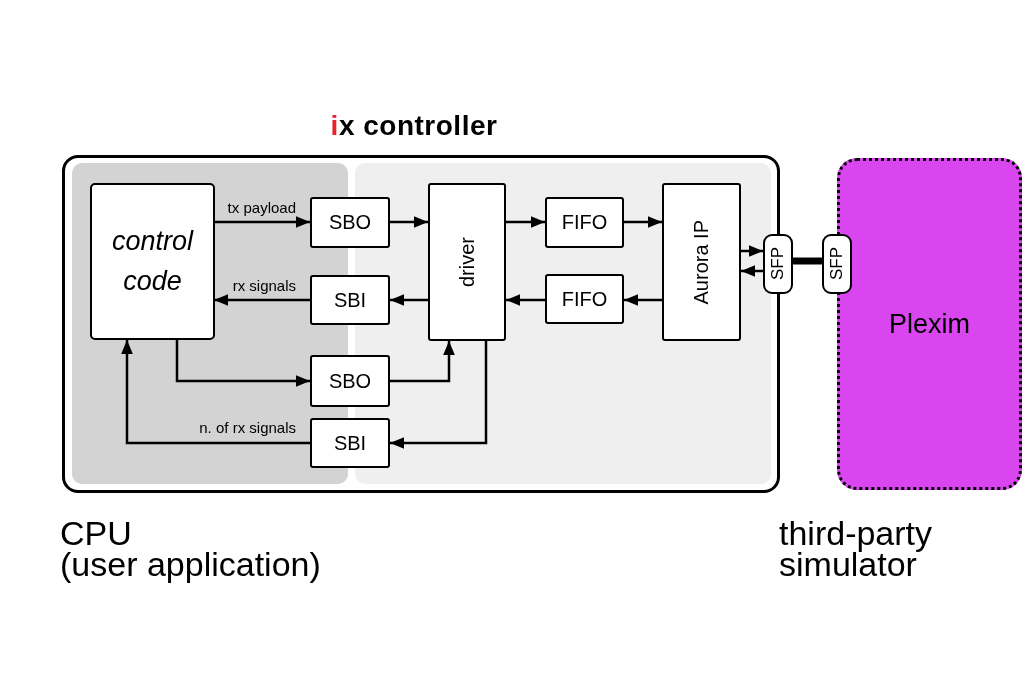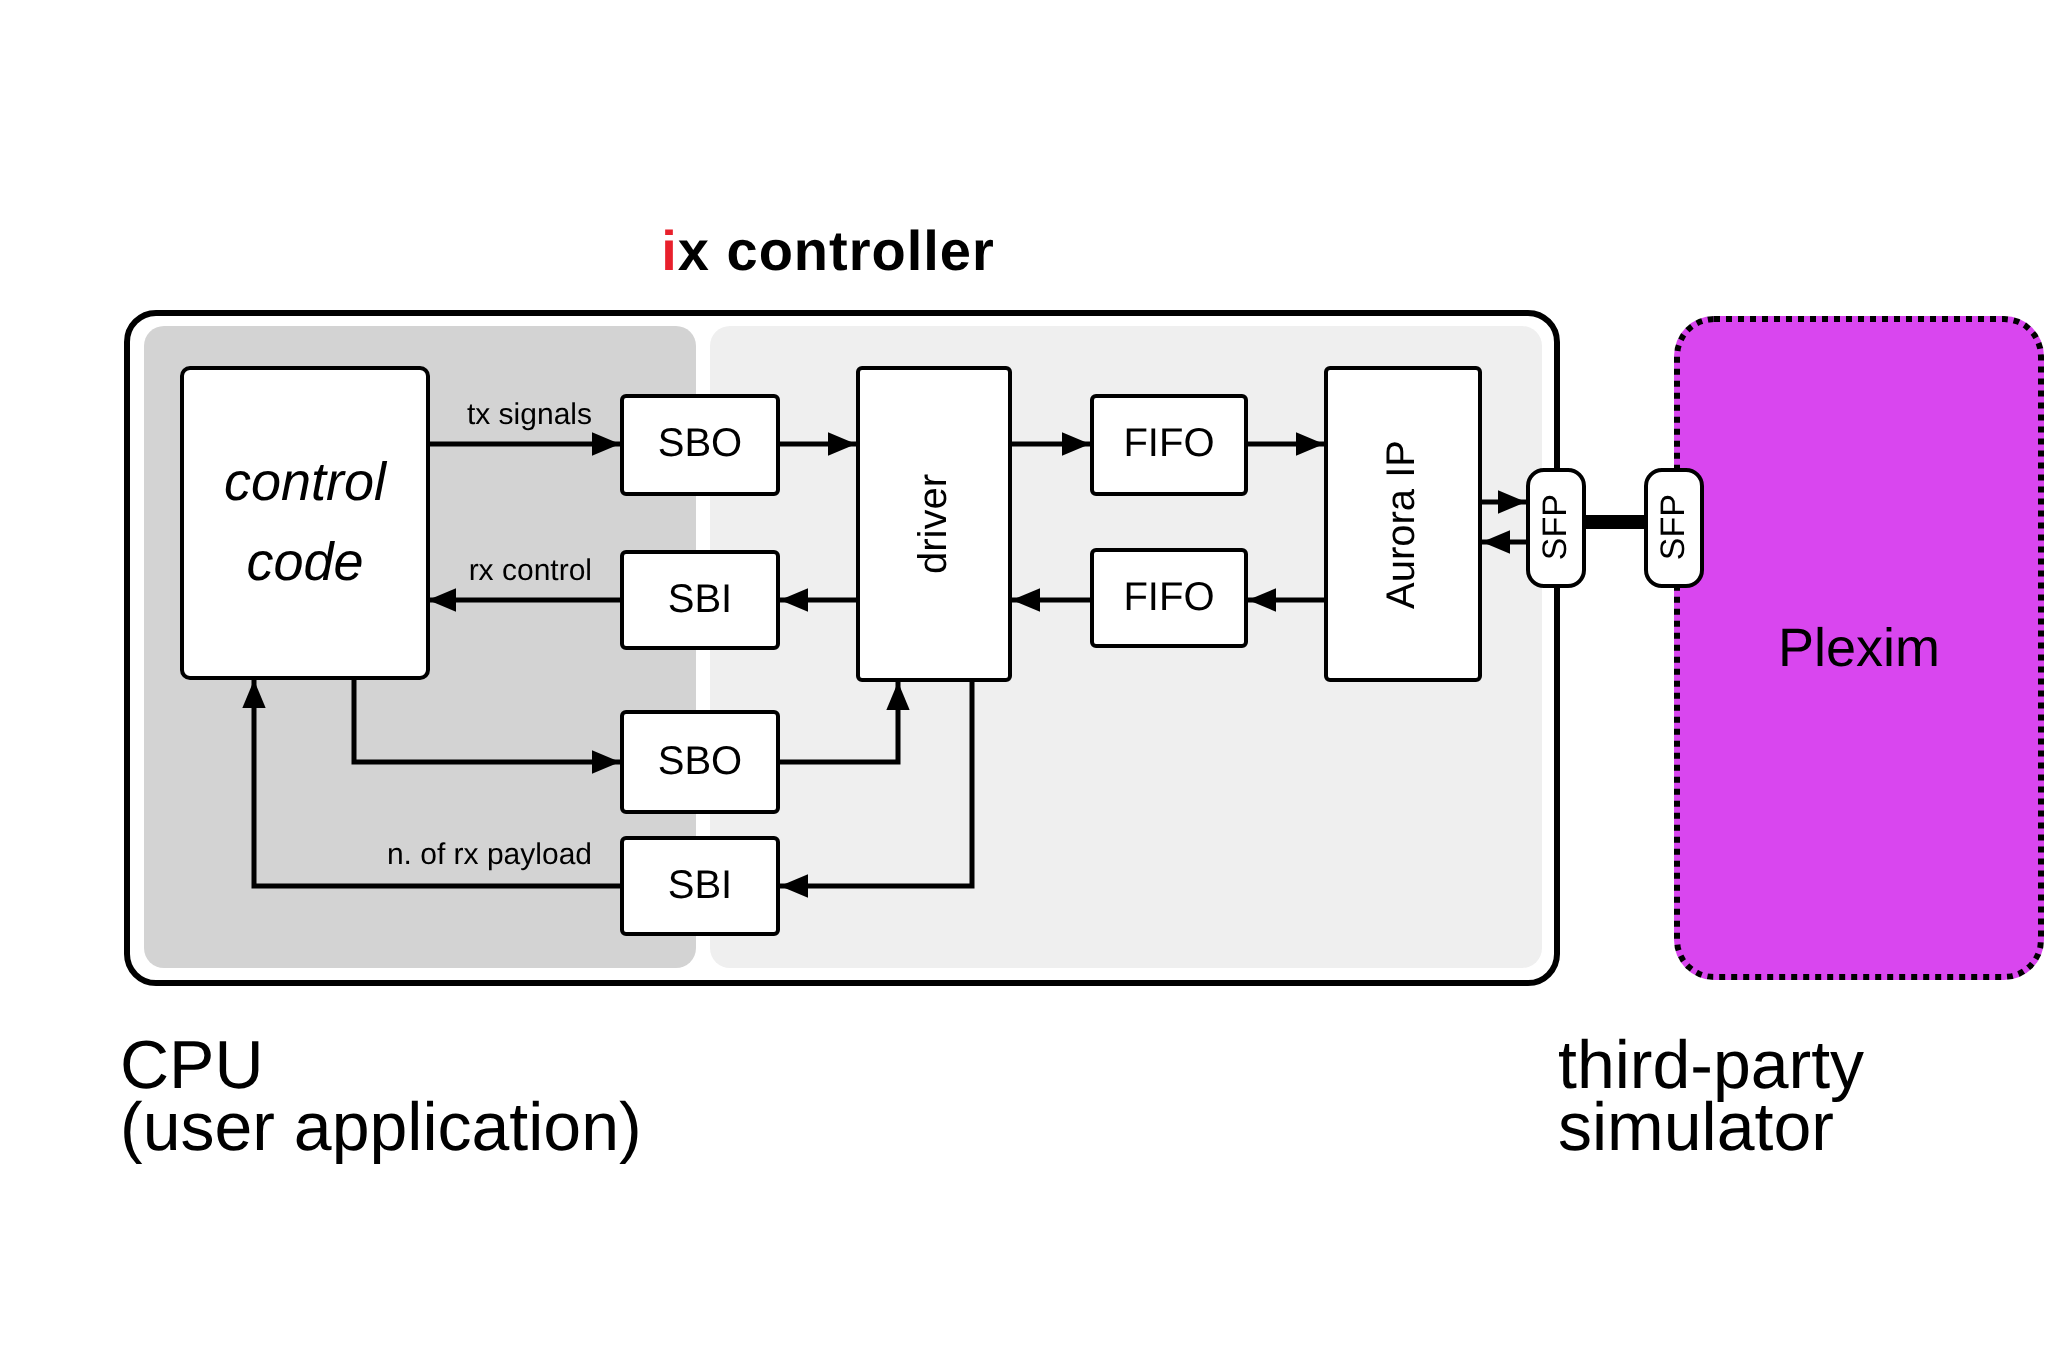--- a/index.html
+++ b/index.html
@@ -133,22 +133,22 @@
   <div id="aurora" class="block">
     <span class="vtext">Aurora IP</span>
   </div>
   <div id="sfp-fpga" class="block sfp">
     <span class="vtext">SFP</span>
   </div>
   <div id="sfp-sim" class="block sfp">
     <span class="vtext">SFP</span>
   </div>
 
-  <div id="lbl-tx" class="edge-label">tx signals</div>
-  <div id="lbl-rx" class="edge-label">rx control</div>
-  <div id="lbl-nrx" class="edge-label">n. of rx payload</div>
+  <div id="lbl-tx" class="edge-label">tx payload</div>
+  <div id="lbl-rx" class="edge-label">rx signals</div>
+  <div id="lbl-nrx" class="edge-label">n. of rx signals</div>
 
   <div id="cap-cpu" class="caption">CPU
 (user application)</div>
   <div id="cap-sim" class="caption">third-party
 simulator</div>
 
 </div>
 
 </body></html>

